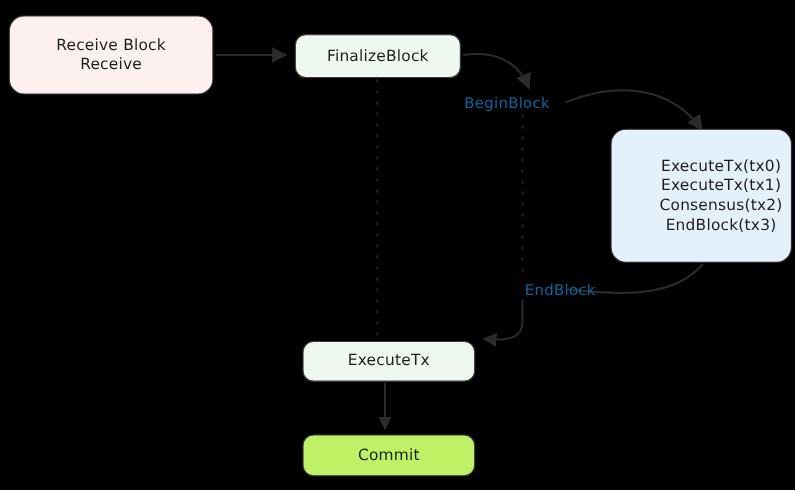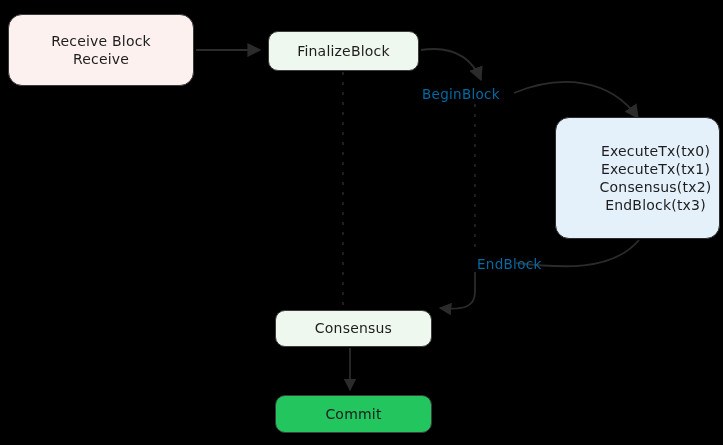--- a/index.html
+++ b/index.html
@@ -65,21 +65,21 @@
     border-color: #2c2c2c;
     padding-left: 36px;
   }
   #node-consensus {
     left: 275px; top: 310px; width: 157px; height: 37px;
     background: #eff8ef;
     border-radius: 10px;
   }
   #node-commit {
     left: 275px; top: 395px; width: 157px; height: 38px;
-    background: #22c55e;
+    background: #bef264;
     border-radius: 10px;
   }
 
   .edge-label {
     position: absolute;
     color: #0369a1;
     font-family: "DejaVu Sans", sans-serif;
     font-size: 13.5px;
     white-space: nowrap;
     letter-spacing: 0.3px;
@@ -130,21 +130,21 @@
   </div>
 
   <div class="node" id="node-execute-tx">
     <span class="line">ExecuteTx(tx0)</span>
     <span class="line">ExecuteTx(tx1)</span>
     <span class="line">Consensus(tx2)</span>
     <span class="line">EndBlock(tx3)</span>
   </div>
 
   <div class="node" id="node-consensus">
-    <span class="line">Consensus</span>
+    <span class="line">ExecuteTx</span>
   </div>
 
   <div class="node" id="node-commit">
     <span class="line">Commit</span>
   </div>
 
   <div class="edge-label" id="label-begin-block">BeginBlock</div>
 
   <div class="edge-label" id="label-end-block">EndBlock</div>
 

